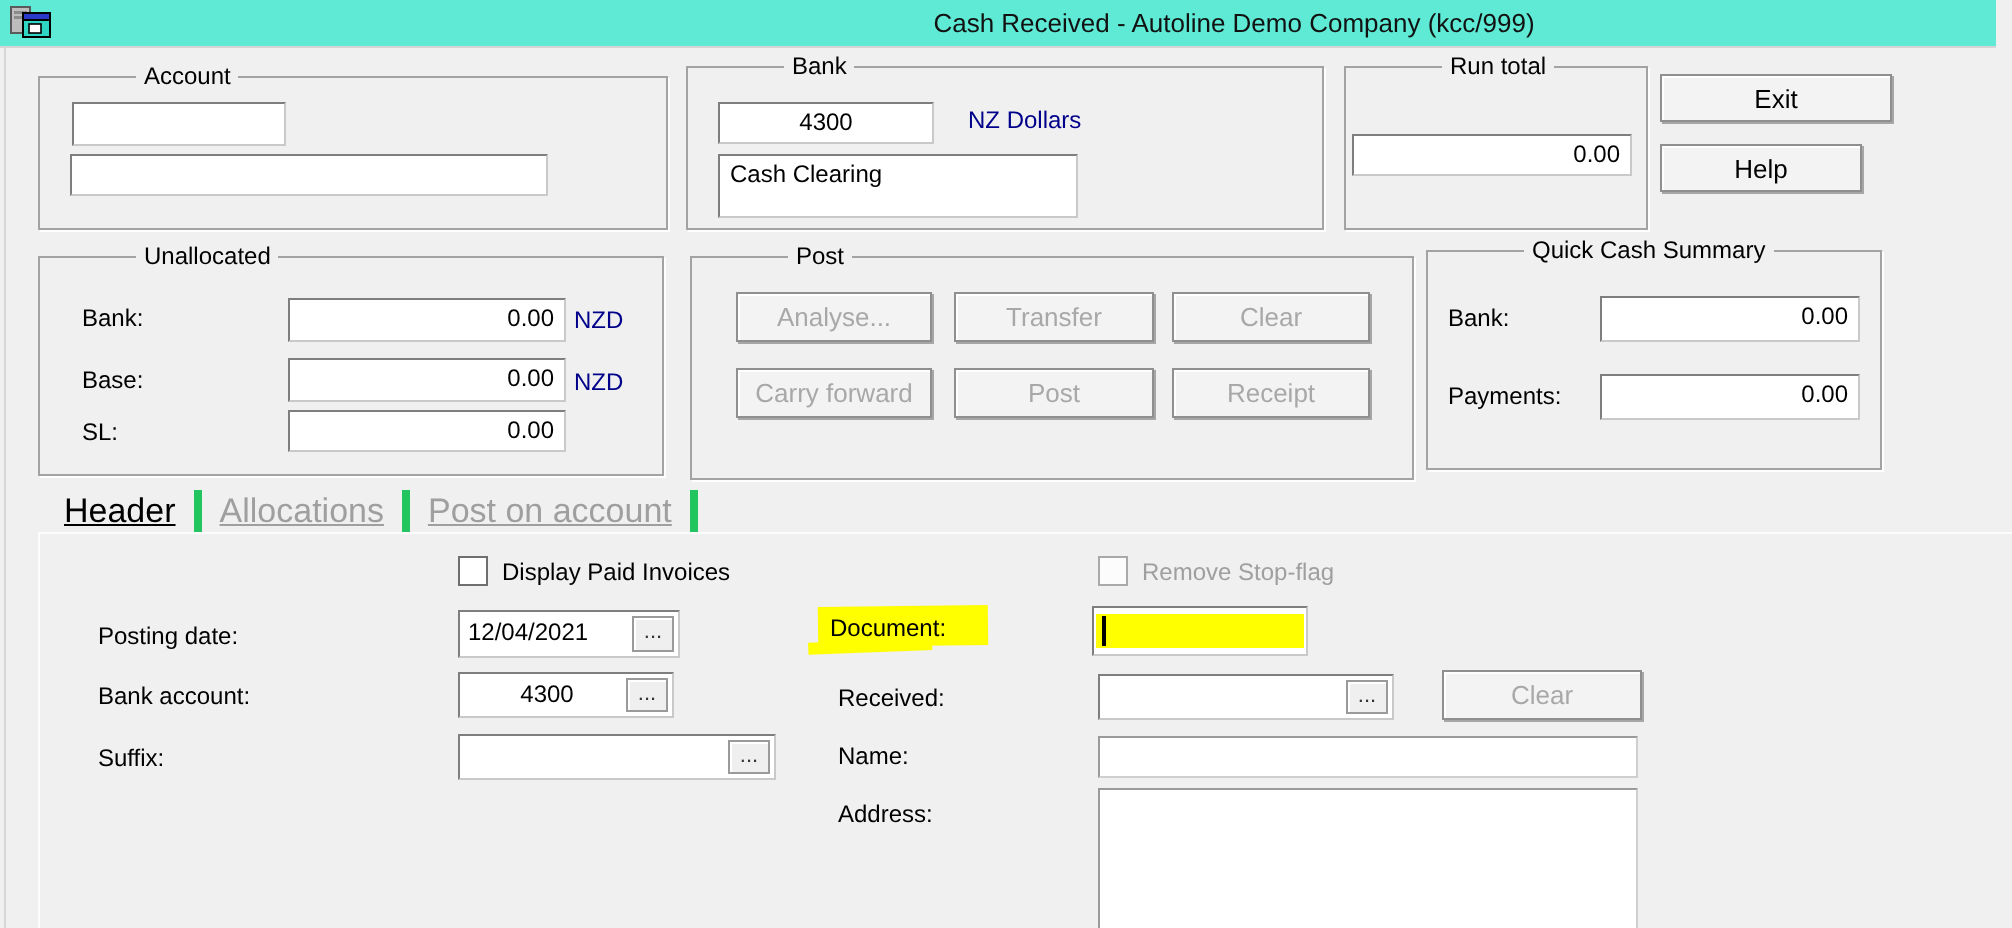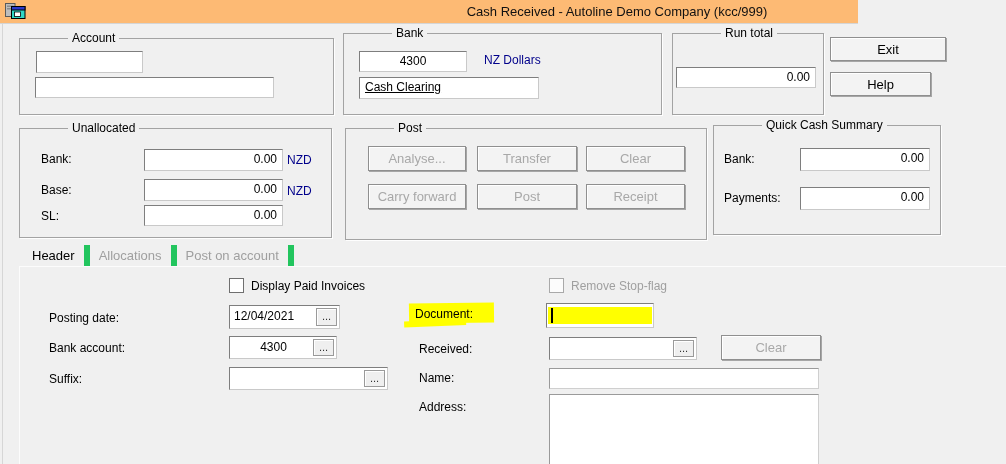--- a/index.html
+++ b/index.html
@@ -1,21 +1,21 @@
 <!DOCTYPE html>
 <html><head>
 <meta charset="utf-8">
 <style>
   html,body{margin:0;padding:0;background:#ddd;}
   .screen{
     position:relative;width:1006px;height:464px;background:#f0f0f0;
     overflow:hidden;font-family:"Liberation Sans",sans-serif;font-size:12px;color:#000;
   }
   
-  .titlebar{position:absolute;left:0;top:0;width:858px;height:24px;background:#fdba74;border-bottom:1px solid #d5d5d5;box-sizing:border-box;padding-left:36px;}
+  .titlebar{position:absolute;left:0;top:0;width:998px;height:24px;background:#5eead4;border-bottom:1px solid #d5d5d5;box-sizing:border-box;padding-left:36px;}
   .title{position:absolute;left:617px;top:4px;transform:translateX(-50%);font-size:13px;white-space:nowrap;color:#111;}
   .appicon{position:absolute;left:5px;top:3px;width:21px;height:17px;}
   .win-left-edge{position:absolute;left:2px;top:24px;width:1px;height:440px;background:#d6d6d6;}
 
   
   .group{position:absolute;border:1px solid #a3a3a3;box-shadow:1px 1px 0 rgba(255,255,255,.9);}
   .glabel{position:absolute;top:-8px;left:8px;background:#f0f0f0;padding:0 4px;line-height:14px;white-space:nowrap;margin-left:40px;}
 
   
   .field{position:absolute;background:#fff;border:1px solid #7e7e7e;border-bottom-color:#c9c9c9;border-right-color:#c9c9c9;box-sizing:border-box;padding:0 5px;line-height:19px;overflow:hidden;white-space:nowrap;}
@@ -35,21 +35,21 @@
 
   .label{position:absolute;white-space:nowrap;}
   .gray{color:#9f9f9f;}
   .blue{color:#00008b;}
 
   .checkbox{position:absolute;width:13px;height:13px;background:#fff;border:1px solid #6f6f6f;box-sizing:content-box;}
   .checkbox.disabled{border-color:#a9a9a9;background:#fcfcfc;}
 
   
   .tabs{position:absolute;left:23px;top:245px;display:flex;height:21px;}
-  .tab{line-height:21px;padding:0 9px;border-right:6px solid #22c55e;font-size:13px;cursor:default;}
+  .tab{line-height:21px;padding:0 9px;border-right:4px solid #22c55e;font-size:17px;cursor:default;text-decoration:underline;}
   .tab.inactive{color:#9f9f9f;}
   .pane-top{position:absolute;left:19px;top:266px;width:987px;height:1px;background:#fcfcfc;}
   .pane-left{position:absolute;left:19px;top:266px;width:1px;height:198px;background:#fcfcfc;}
 
   
   .hl{position:absolute;left:409px;top:303px;width:85px;height:20px;background:#ffff00;transform:rotate(-0.7deg);}
   .hl::after{content:"";position:absolute;left:-5px;bottom:-3px;width:62px;height:6px;background:#ffff00;transform:rotate(-1.5deg);}
   .doc-field{position:absolute;left:546px;top:303px;width:108px;height:25px;background:#fff;border:1px solid #7e7e7e;border-bottom-color:#c9c9c9;border-right-color:#c9c9c9;box-sizing:border-box;}
   .doc-inner{position:absolute;left:1px;right:1px;top:3px;bottom:3px;background:#ffff00;}
   .doc-caret{position:absolute;left:3px;top:1px;bottom:1px;width:2px;background:#000;}
@@ -76,21 +76,21 @@
     <span class="glabel">Account</span>
   </div>
   <div class="field" style="left:36px;top:51px;width:107px;height:22px;"></div>
   <div class="field" style="left:35px;top:77px;width:239px;height:21px;"></div>
 
   <div class="group" style="left:343px;top:33px;width:317px;height:80px;">
     <span class="glabel">Bank</span>
   </div>
   <div class="field center" style="left:359px;top:51px;width:108px;height:21px;">4300</div>
   <div class="label blue" style="left:484px;top:53px;">NZ Dollars</div>
-  <div class="field" style="left:359px;top:77px;width:180px;height:22px;text-decoration:underline;">Cash Clearing</div>
+  <div class="field" style="left:359px;top:77px;width:180px;height:32px;">Cash Clearing</div>
 
   <div class="group" style="left:672px;top:33px;width:150px;height:80px;">
     <span class="glabel">Run total</span>
   </div>
   <div class="field right" style="left:676px;top:67px;width:140px;height:21px;">0.00</div>
 
   <div class="btn" style="left:830px;top:37px;width:116px;height:24px;">Exit</div>
   <div class="btn" style="left:830px;top:72px;width:101px;height:24px;">Help</div>
 
   <div class="group" style="left:19px;top:128px;width:311px;height:108px;">

